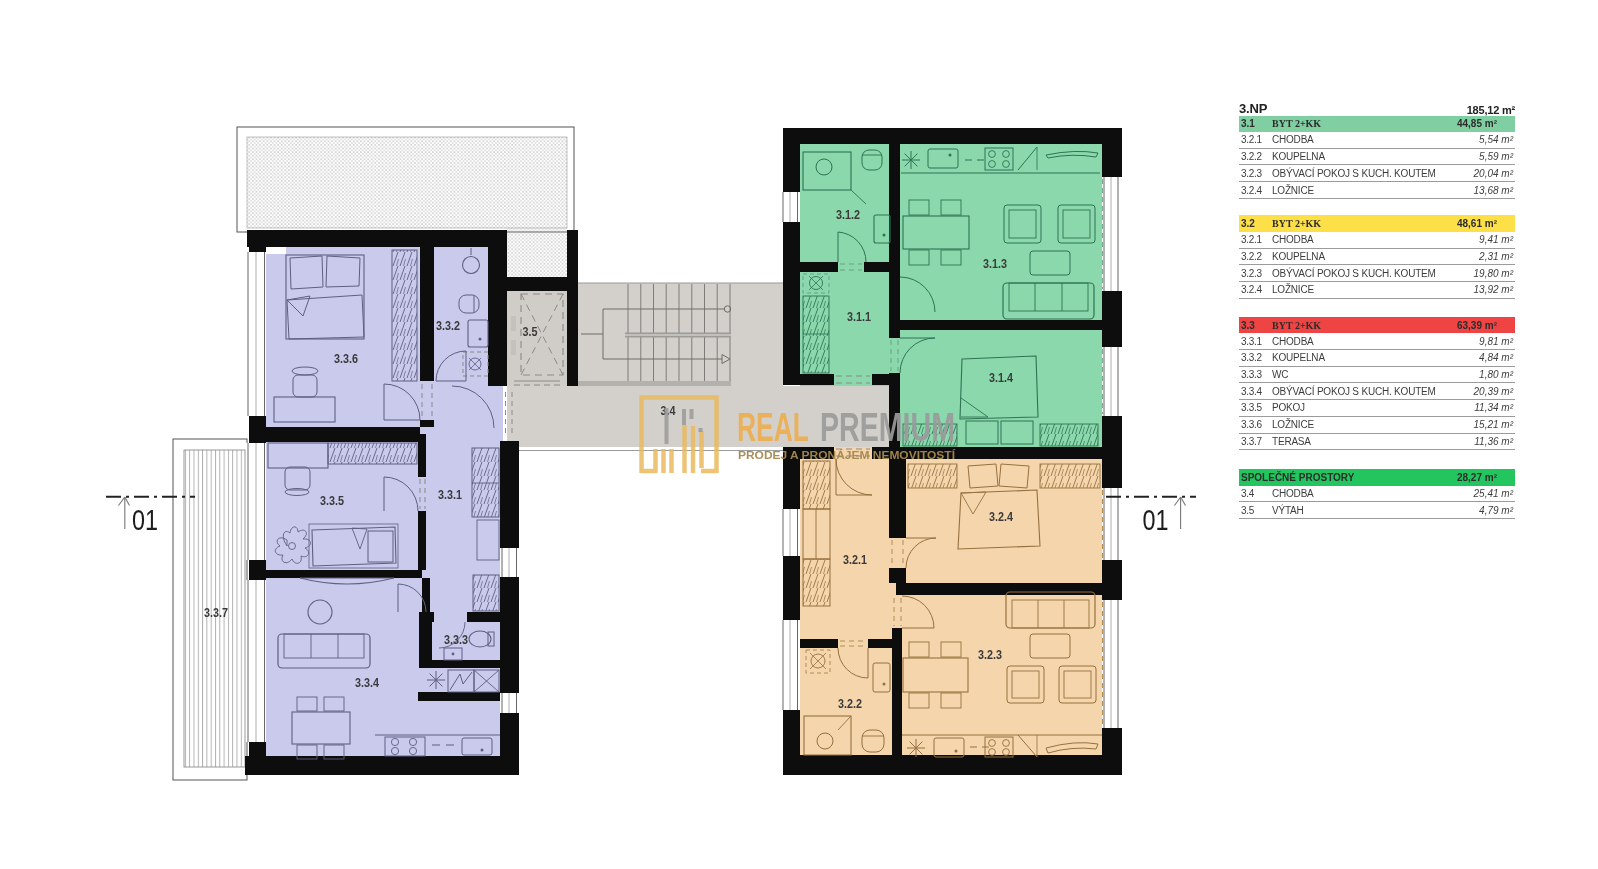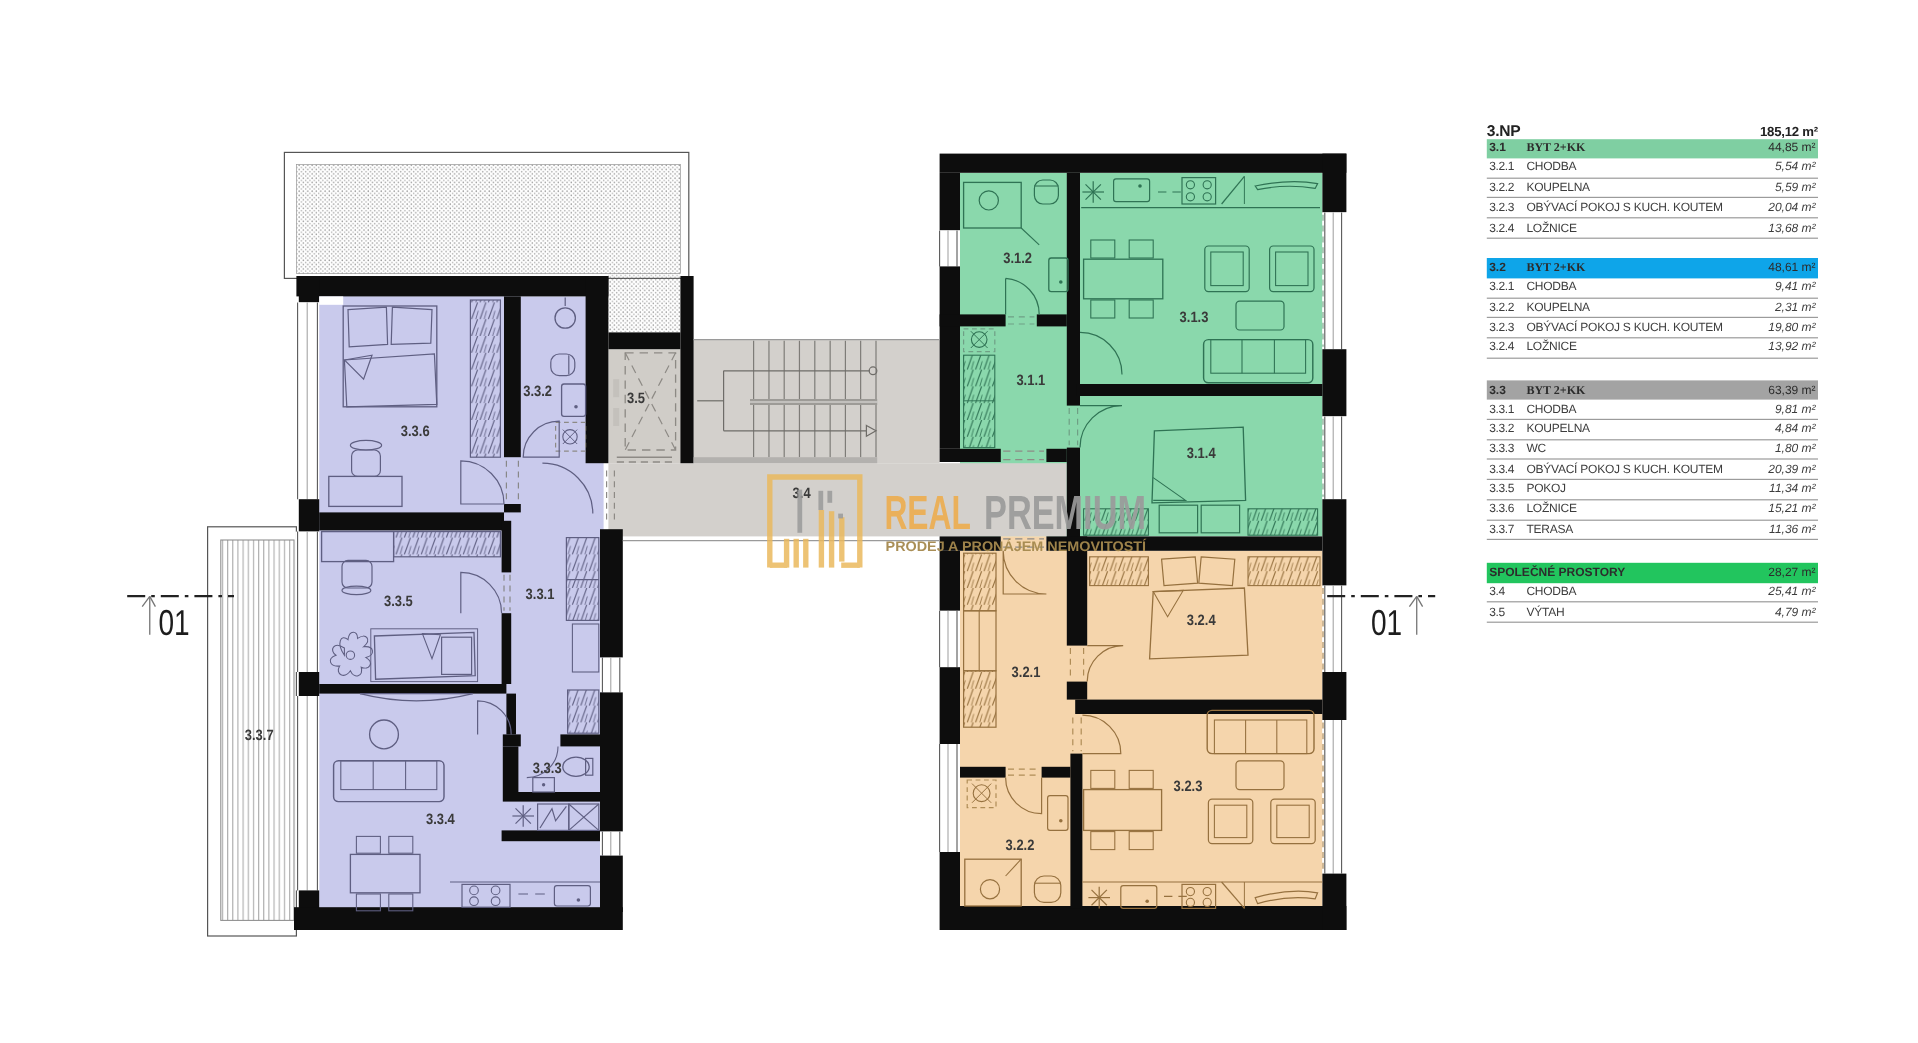--- a/index.html
+++ b/index.html
@@ -6,21 +6,21 @@
   font-family:"Liberation Sans",sans-serif;}
 #plan{position:absolute;left:0;top:0;}
 #legend{position:absolute;left:1239px;top:98px;width:276px;
   font-family:"Liberation Sans",sans-serif;}
 #lhead{display:flex;justify-content:space-between;font-weight:bold;
   font-size:13px;color:#222;height:17.5px;align-items:flex-end;letter-spacing:-0.2px;}
 #lhead .hv{font-size:11px;}
 .bar{display:flex;align-items:center;height:16.6px;font-size:10px;color:#2c2c2c;}
 .bn{font-weight:bold;width:31px;padding-left:2px;}
 .bt{font-weight:bold;flex:1;font-family:Liberation Serif, serif;}
-.bv{font-weight:normal;padding-right:2px;}
+.bv{font-weight:bold;padding-right:18px;}
 .row{display:flex;align-items:center;height:15.7px;font-size:10px;color:#3d3d3d;
   border-bottom:1px solid #9b9b9b;}
 .rn{width:31px;padding-left:2px;letter-spacing:-0.3px;}
 .rt{flex:1;letter-spacing:-0.2px;}
 .rv{padding-right:2px;font-style:italic;}
 </style></head>
 <body>
 <div id="stage">
 
 <svg id="plan" width="1598" height="869" viewBox="0 0 1598 869" font-family="Liberation Sans, sans-serif">
@@ -691,21 +691,21 @@
           <span class="rt">OBÝVACÍ POKOJ S KUCH. KOUTEM</span>
           <span class="rv">20,04 m²</span>
         </div>
         <div class="row">
           <span class="rn">3.2.4</span>
           <span class="rt">LOŽNICE</span>
           <span class="rv">13,68 m²</span>
         </div>
       </div>
       <div class="sec" style="margin-top:16.6px">
-        <div class="bar" style="background:#0ea5e9">
+        <div class="bar" style="background:#fde047">
           <span class="bn">3.2</span>
           <span class="bt">BYT 2+KK</span>
           <span class="bv">48,61 m²</span>
         </div>
         <div class="row">
           <span class="rn">3.2.1</span>
           <span class="rt">CHODBA</span>
           <span class="rv">9,41 m²</span>
         </div>
         <div class="row">
@@ -718,21 +718,21 @@
           <span class="rt">OBÝVACÍ POKOJ S KUCH. KOUTEM</span>
           <span class="rv">19,80 m²</span>
         </div>
         <div class="row">
           <span class="rn">3.2.4</span>
           <span class="rt">LOŽNICE</span>
           <span class="rv">13,92 m²</span>
         </div>
       </div>
       <div class="sec" style="margin-top:18px">
-        <div class="bar" style="background:#a3a3a3">
+        <div class="bar" style="background:#ef4444">
           <span class="bn">3.3</span>
           <span class="bt">BYT 2+KK</span>
           <span class="bv">63,39 m²</span>
         </div>
         <div class="row">
           <span class="rn">3.3.1</span>
           <span class="rt">CHODBA</span>
           <span class="rv">9,81 m²</span>
         </div>
         <div class="row">

